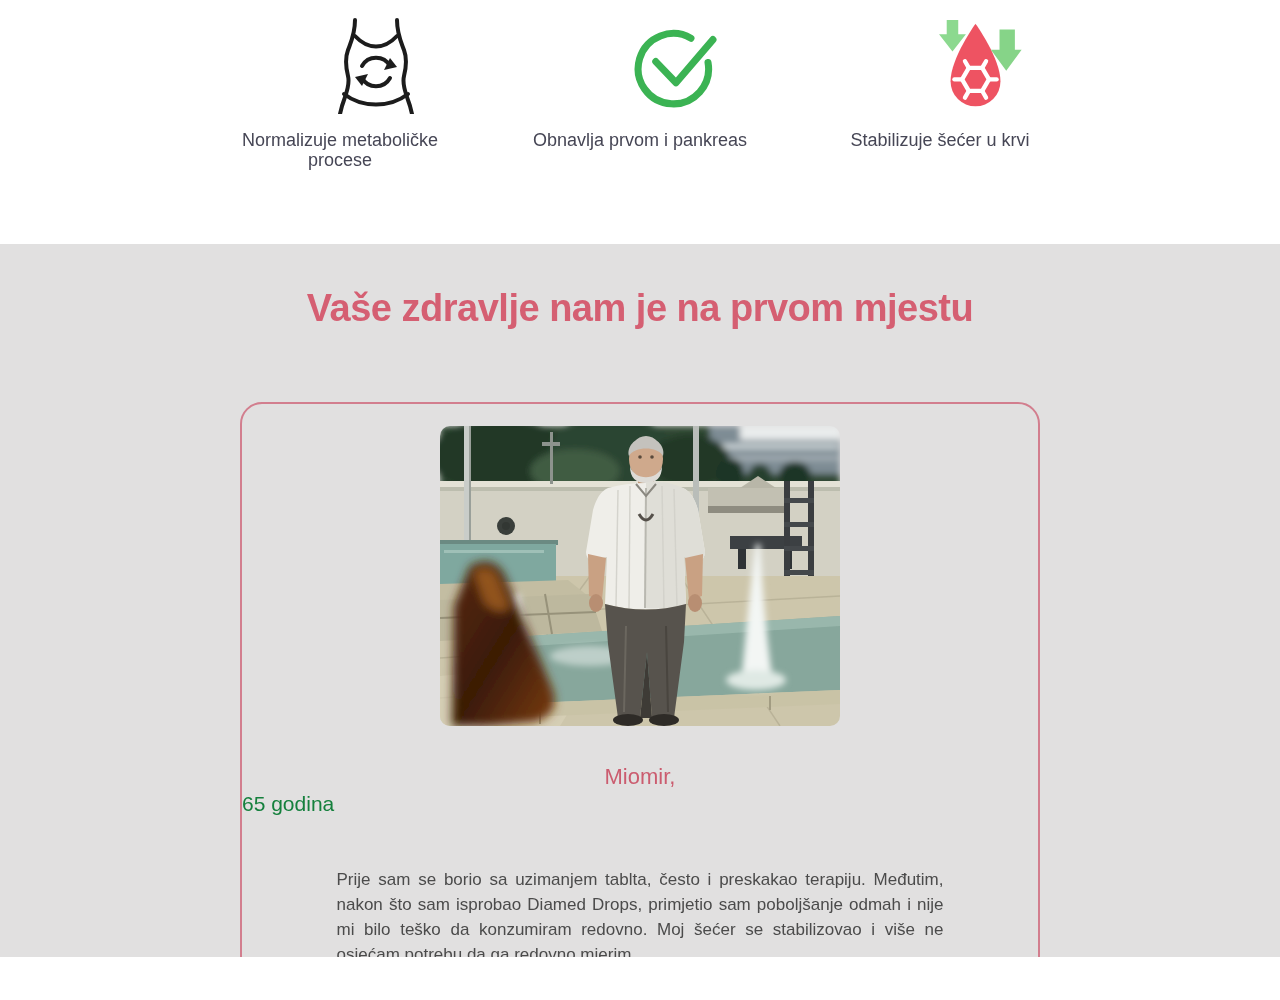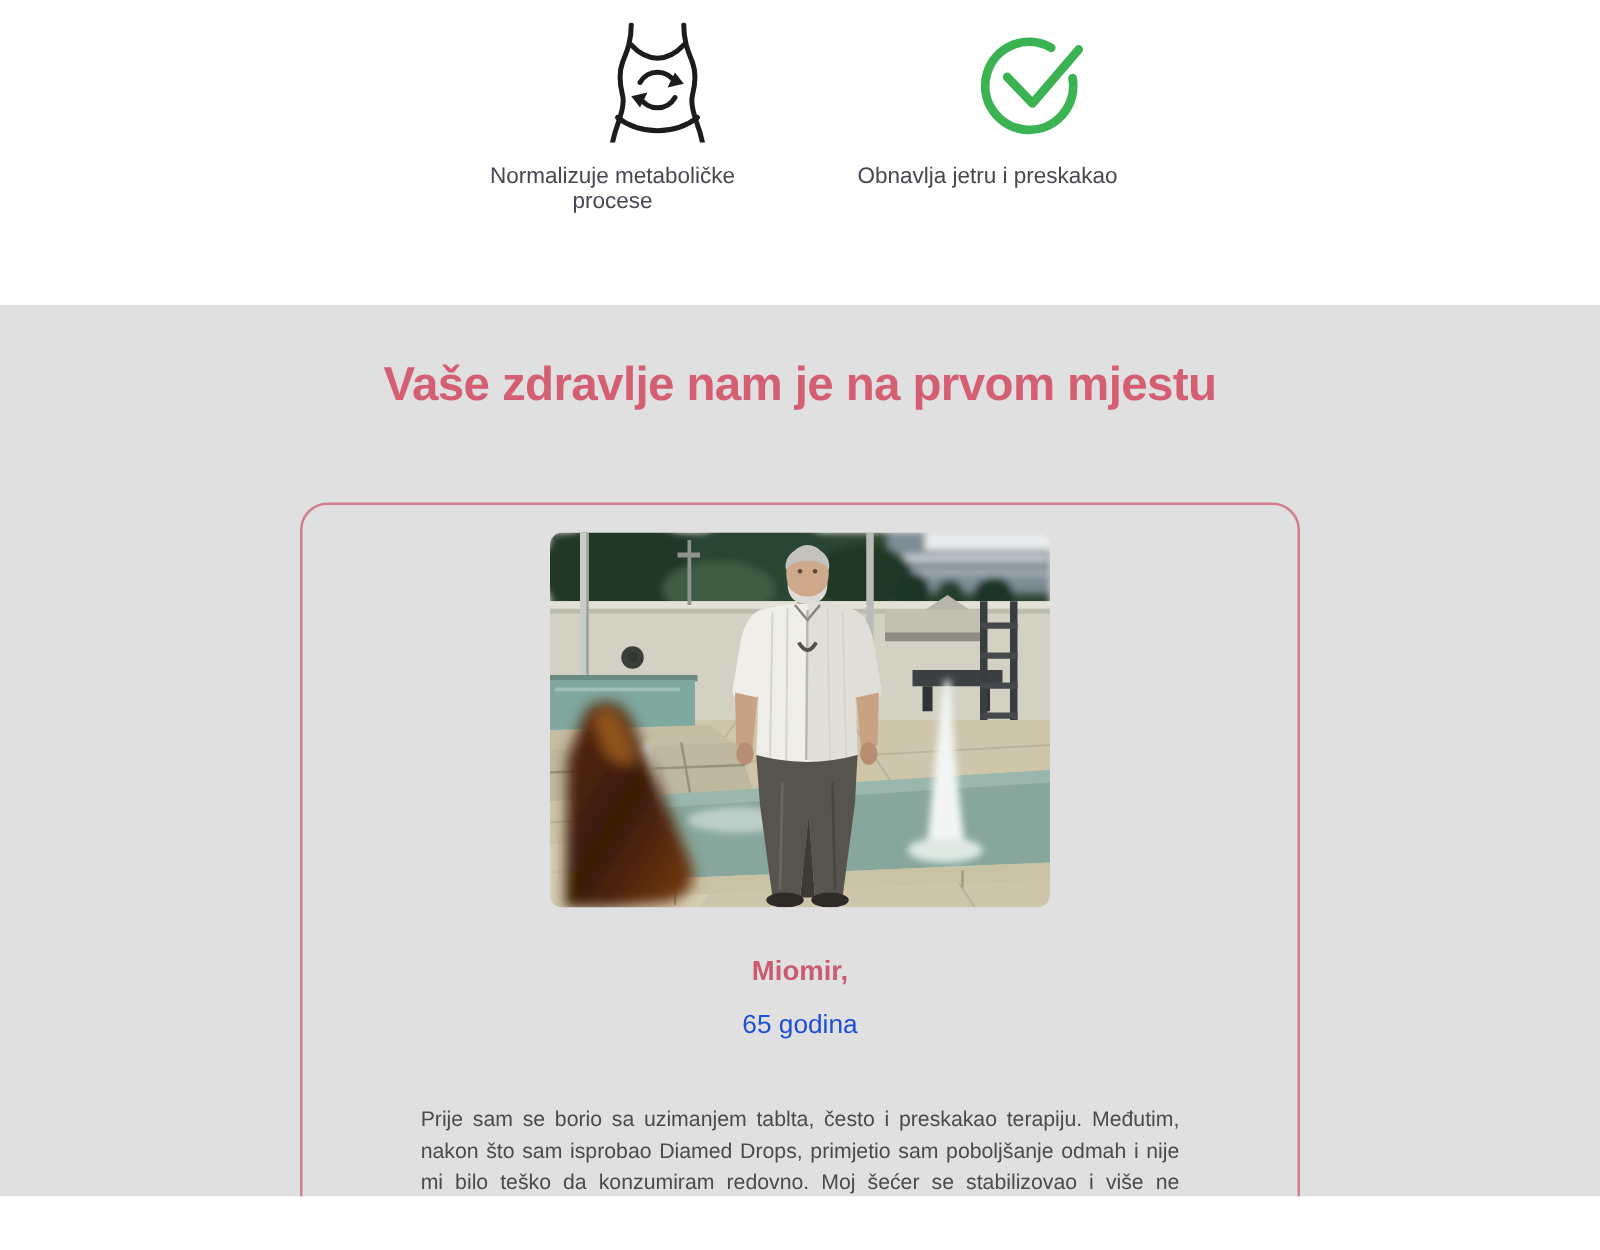--- a/index.html
+++ b/index.html
@@ -28,23 +28,23 @@
 
   
   .testimonial-section{height:713px;background:var(--background-gray);overflow:hidden;}
   .section-heading{padding-top:38px;text-align:center;font-size:38px;line-height:52px;
     font-weight:800;letter-spacing:-0.5px;color:var(--accent-pink);}
   .card{width:800px;margin:68px auto 0;border:2px solid var(--card-border-pink);
     border-radius:22px;padding:20px 0 60px;}
   .photo{width:400px;height:300px;margin:2px auto 0;border-radius:10px;
     overflow:hidden;display:block;}
   .photo svg{display:block;}
-  .t-name{margin-top:38px;text-align:center;font-size:22px;font-weight:700;
+  .t-name{margin-top:38px;text-align:center;font-size:22px;font-weight:400;
     color:var(--name-pink);}
-  .t-age{margin-top:18px;text-align:center;font-size:21px;color:#1d4ed8;}
+  .t-age{margin-top:2px;text-align:left;font-size:21px;color:#15803d;}
   .t-quote{width:607px;margin:51px auto 0;font-size:17px;line-height:25px;
     color:var(--body-text);text-align:justify;}
 </style>
 </head>
 <body>
 
 <section class="features">
 
   <div class="feature">
     <div class="icon-wrap">
@@ -64,23 +64,42 @@
     <div class="feature-label">Normalizuje metaboličke procese</div>
   </div>
 
   <div class="feature">
     <div class="icon-wrap">
       <svg width="88" height="88" viewBox="0 0 100 100" fill="none">
         <path d="M 67,18.4 A 40 40 0 1 0 86.4,46.1" stroke="var(--check-green)" stroke-width="8" stroke-linecap="round" fill="none"></path>
         <path d="M 27,45 L 50,69 L 92,20" stroke="var(--check-green)" stroke-width="8" stroke-linecap="round" stroke-linejoin="round" fill="none"></path>
       </svg>
     </div>
-    <div class="feature-label">Obnavlja jetru i preskakao</div>
-  </div>
-
+    <div class="feature-label">Obnavlja prvom i pankreas</div>
+  </div>
+
+  <div class="feature">
+    <div class="icon-wrap">
+      <svg width="92" height="96" viewBox="0 0 95 100" fill="none">
+        <path d="M 17,2 L 29,2 L 29,17 L 37,17 L 23,35 L 9,17 L 17,17 Z" fill="var(--arrow-green)"></path>
+        <path d="M 47,6 C 47,6 21,42 21,66 A 26 26 0 0 0 73,66 C 73,42 47,6 47,6 Z" fill="var(--drop-red)"></path>
+        <path d="M 72,12 L 88,12 L 88,33 L 95,33 L 79,55 L 63,33 L 72,33 Z" fill="#7fd282" opacity="0.95"></path>
+        <g stroke="#ffffff" stroke-width="4.5" stroke-linecap="round" stroke-linejoin="round" fill="none">
+          <polygon points="61,64 54,76 40,76 33,64 40,52 54,52"></polygon>
+          <line x1="61" y1="64" x2="69" y2="64"></line>
+          <line x1="33" y1="64" x2="25" y2="64"></line>
+          <line x1="54" y1="76" x2="58" y2="83"></line>
+          <line x1="40" y1="76" x2="36" y2="83"></line>
+          <line x1="54" y1="52" x2="58" y2="45"></line>
+          <line x1="40" y1="52" x2="36" y2="45"></line>
+        </g>
+      </svg>
+    </div>
+    <div class="feature-label">Stabilizuje šećer u krvi</div>
+  </div>
 
 </section>
 
 <section class="testimonial-section">
 
   <h1 class="section-heading">Vaše zdravlje nam je na prvom mjestu</h1>
 
   <div class="card">
 
     <div class="photo">

